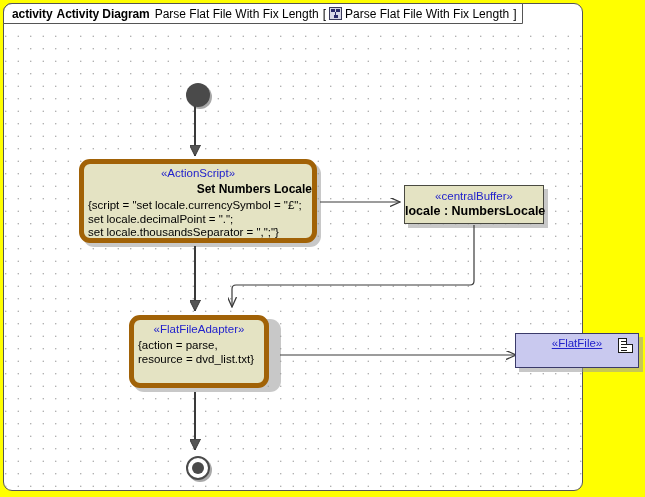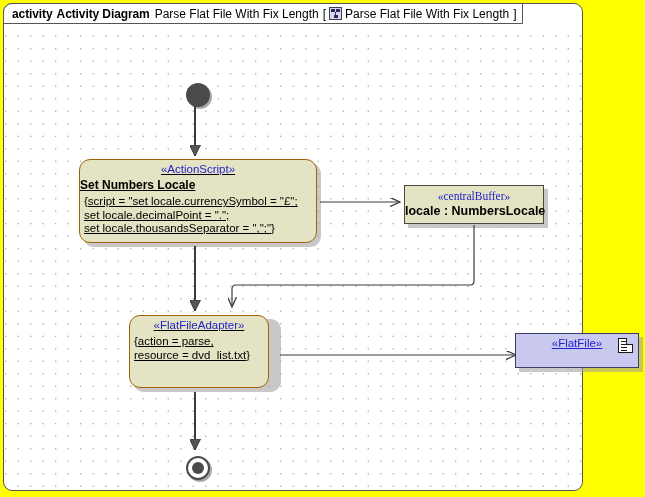--- a/index.html
+++ b/index.html
@@ -58,50 +58,49 @@
   .ad-icon i{position:absolute;background:#2a2a6a;display:block;}
   .ad-icon .b1{left:1px;top:1px;width:4px;height:3px;}
   .ad-icon .b2{right:1px;top:1px;width:4px;height:3px;}
   .ad-icon .b3{left:4px;bottom:1px;width:4px;height:3px;}
   .ad-icon .v{left:5px;top:4px;width:1px;height:4px;}
 
   
   .node{
     position:absolute;box-sizing:border-box;
     background:#e4e3c3;
-    border:1px solid #a16207;
+    border:5px solid #a16207;
     color:#000;
     z-index:4;
-    text-decoration:underline;
   }
   .node.rounded{border-radius:11px;}
   .node-shadow{
     position:absolute;z-index:3;
     background:#9a9a9a;opacity:.55;
   }
   .stereo{
     color:#2222cc;font-size:11.5px;text-align:center;
     margin-top:3px;line-height:13px;white-space:nowrap;
   }
   .nname{
-    font-weight:bold;font-size:12px;text-align:left;
+    font-weight:bold;font-size:12px;text-align:right;
     line-height:14px;margin-top:2px;white-space:nowrap;
   }
   .nbody{
     font-size:11.5px;line-height:13.5px;
     padding:3px 0 0 4px;white-space:nowrap;
   }
   .nbody div{white-space:nowrap;}
 
   
   .objnode{
     position:absolute;box-sizing:border-box;
     background:#e4e3c3;border:1px solid #4a4a42;z-index:4;
   }
-  .objnode .stereo{margin-top:4px;font-family:Liberation Serif, serif;}
+  .objnode .stereo{margin-top:4px;}
   .objnode .nname{margin-top:1px;font-size:12.5px;}
 
   
   .filenode{
     position:absolute;box-sizing:border-box;
     background:#c9c9ef;border:1px solid #3a3a6a;z-index:7;
   }
   .filenode .stereo{margin-top:3px;text-decoration:underline;}
   .filenode .nname{margin-top:0px;font-size:12.5px;}
   .doc-icon{

